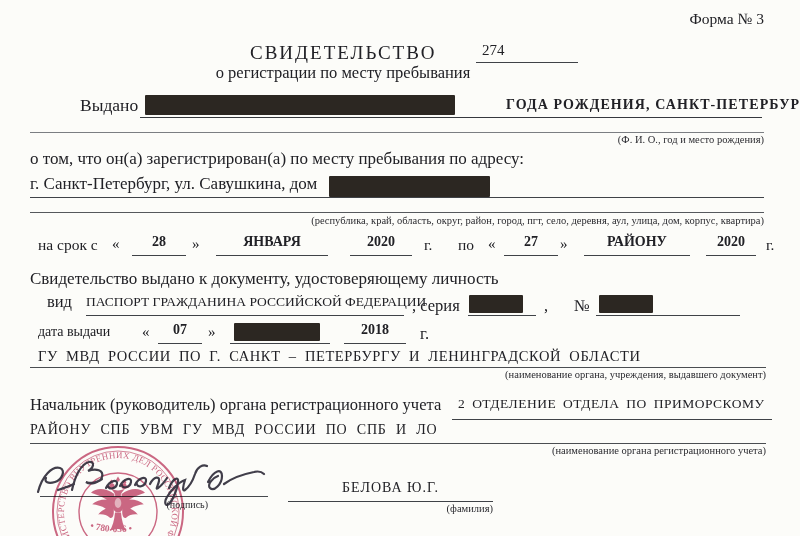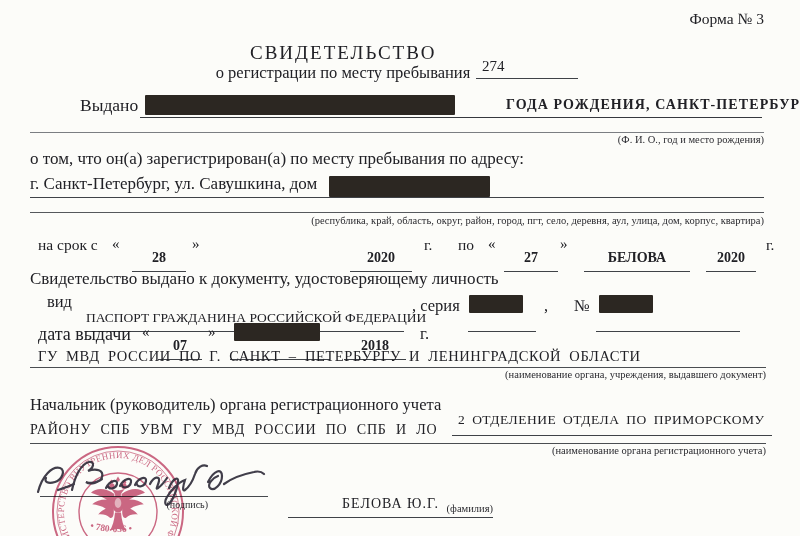--- a/index.html
+++ b/index.html
@@ -2,21 +2,21 @@
 <html><head>
 <meta charset="utf-8">
 <style>
   html,body { margin:0; padding:0; background:#e8e8e6; }
   .page {
     position:relative; width:800px; height:536px; overflow:hidden;
     background:#fcfcf9; color:#212126;
     font-family:"Liberation Serif", serif;
   }
   .abs { position:absolute; white-space:nowrap; }
-  .cell { position:absolute; border-bottom:1.4px solid #3f4247; text-align:center; white-space:nowrap;margin-top:16px; }
+  .cell { position:absolute; border-bottom:1.4px solid #3f4247; text-align:center; white-space:nowrap; }
   .rule { position:absolute; height:0; border-top:1.3px solid #4a4d51; }
   .cap  { position:absolute; font-size:10.5px; color:#2b2b30; text-align:right; white-space:nowrap; }
   .bar  { position:absolute; background:#2c2722; border-radius:1px; }
   .bv   { font-weight:bold; font-size:14px; }
   .stamp { position:absolute; left:38px; top:432px; width:160px; height:160px;
            color:#c2476a; mix-blend-mode:multiply; opacity:.82; }
   .sig   { position:absolute; left:28px; top:450px; width:250px; height:62px; z-index:6; }
   .stamp text { font-family:"Liberation Serif", serif; }
 </style>
 </head>
@@ -41,43 +41,44 @@
   <div class="abs" style="left:30px; top:149px; font-size:17px;">о том, что он(а) зарегистрирован(а) по месту пребывания по адресу:</div>
   <div class="bar" style="left:329px; top:176px; width:161px; height:21px;"></div>
   <div class="rule" style="left:30px; right:36px; top:197px; border-top:1.4px solid #3f4247;"></div>
   <div class="rule" style="left:30px; right:36px; top:212px; border-top:1.2px solid #55585c;"></div>
   <div class="cap" style="left:30px; right:36px; top:215px;">(республика, край, область, округ, район, город, пгт, село, деревня, аул, улица, дом, корпус, квартира)</div>
 
   <div class="abs" style="left:38px; top:236px; font-size:15.5px;">на срок с</div>
   <div class="abs" style="left:112px; top:236px; font-size:15px;">«</div>
   <div class="cell bv" style="left:132px; top:234px; width:54px; height:21px;">28</div>
   <div class="abs" style="left:192px; top:236px; font-size:15px;">»</div>
+  <div class="cell bv" style="left:216px; top:234px; width:112px; height:21px;">ЯНВАРЯ</div>
   <div class="cell bv" style="left:350px; top:234px; width:62px; height:21px;">2020</div>
   <div class="abs" style="left:424px; top:236px; font-size:15.5px;">г.</div>
   <div class="abs" style="left:458px; top:236px; font-size:15.5px;">по</div>
   <div class="abs" style="left:488px; top:236px; font-size:15px;">«</div>
   <div class="cell bv" style="left:504px; top:234px; width:54px; height:21px;">27</div>
   <div class="abs" style="left:560px; top:236px; font-size:15px;">»</div>
-  <div class="cell bv" style="left:584px; top:234px; width:106px; height:21px;">БЕЛОВА</div>
+  <div class="cell bv" style="left:584px; top:234px; width:106px; height:21px;">РАЙОНУ</div>
   <div class="cell bv" style="left:706px; top:234px; width:50px; height:21px;">2020</div>
   <div class="abs" style="left:766px; top:236px; font-size:15.5px;">г.</div>
 
   <div class="abs" style="left:30px; top:269px; font-size:17px;">Свидетельство выдано к документу, удостоверяющему личность</div>
 
   <div class="abs" style="left:38px; top:292px; font-size:16.5px;margin-left:9px;">вид</div>
   <div class="cell" style="left:86px; top:294px; width:318px; height:21px; font-size:13.5px;">ПАСПОРТ ГРАЖДАНИНА РОССИЙСКОЙ ФЕДЕРАЦИИ</div>
   <div class="abs" style="left:412px; top:296px; font-size:16.5px;">, серия</div>
   <div class="cell" style="left:468px; top:294px; width:68px; height:21px;"></div>
   <div class="bar" style="left:469px; top:295px; width:54px; height:18px;"></div>
   <div class="abs" style="left:544px; top:296px; font-size:16.5px;">,</div>
   <div class="abs" style="left:574px; top:296px; font-size:16.5px;">№</div>
   <div class="cell" style="left:596px; top:294px; width:144px; height:21px;"></div>
   <div class="bar" style="left:599px; top:295px; width:54px; height:18px;"></div>
 
-  <div class="abs" style="left:38px; top:324px; font-size:18px;">дата выдачи</div>
+  <div class="abs" style="left:38px; top:324px; font-size:14px;">дата выдачи</div>
   <div class="abs" style="left:142px; top:324px; font-size:15px;">«</div>
   <div class="cell bv" style="left:158px; top:322px; width:44px; height:21px;">07</div>
   <div class="abs" style="left:208px; top:324px; font-size:15px;">»</div>
   <div class="cell" style="left:230px; top:322px; width:100px; height:21px;"></div>
   <div class="bar" style="left:234px; top:323px; width:86px; height:18px;"></div>
   <div class="cell bv" style="left:344px; top:322px; width:62px; height:21px;">2018</div>
   <div class="abs" style="left:420px; top:324px; font-size:16.5px;">г.</div>
 
   <div class="abs" style="left:38px; top:348px; font-size:14.5px; letter-spacing:.6px; word-spacing:4px;">ГУ МВД РОССИИ ПО Г. САНКТ – ПЕТЕРБУРГУ И ЛЕНИНГРАДСКОЙ ОБЛАСТИ</div>
   <div class="rule" style="left:30px; right:34px; top:367px;"></div>

